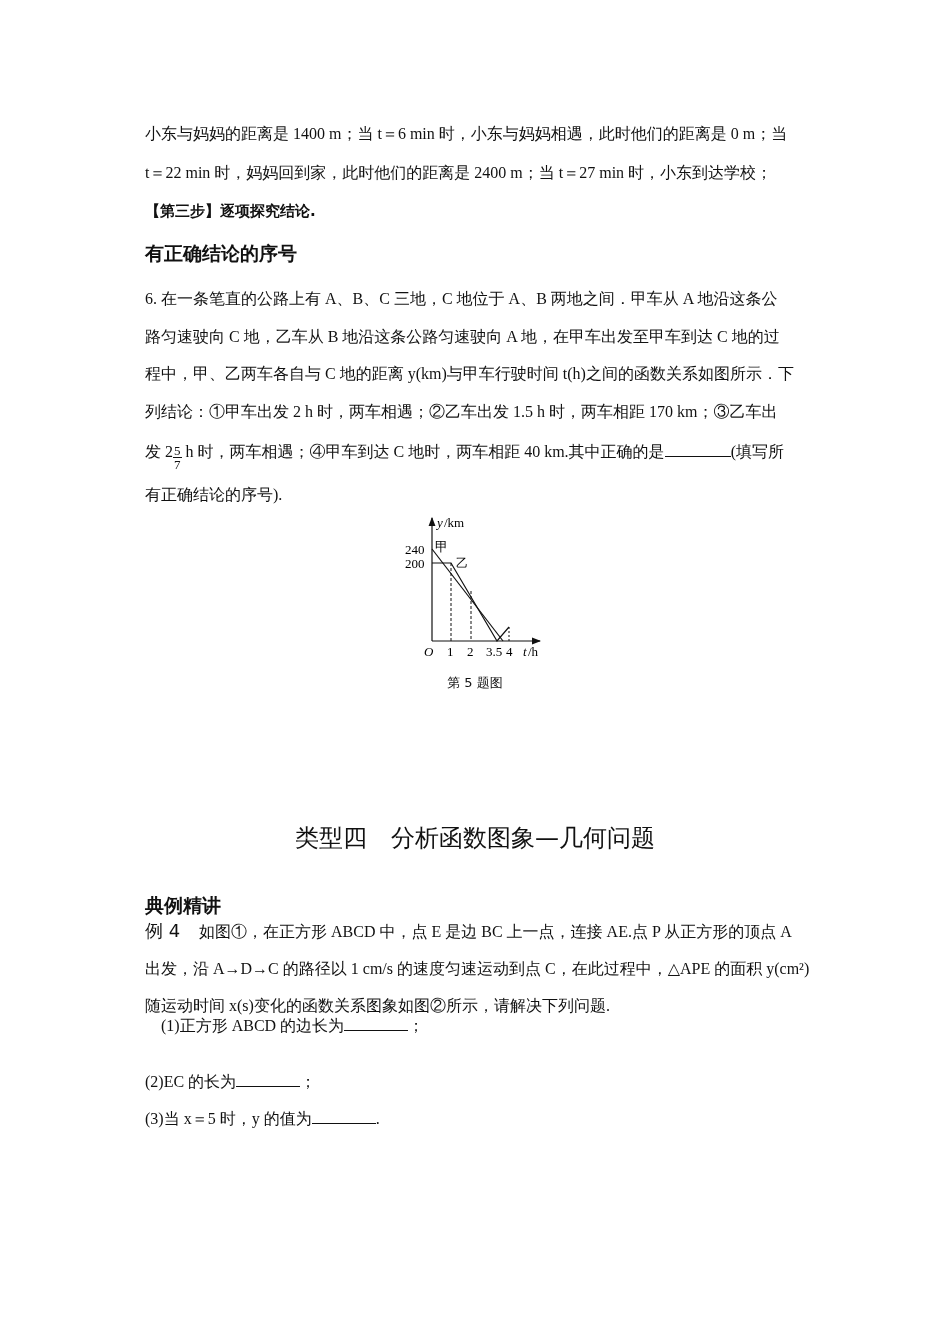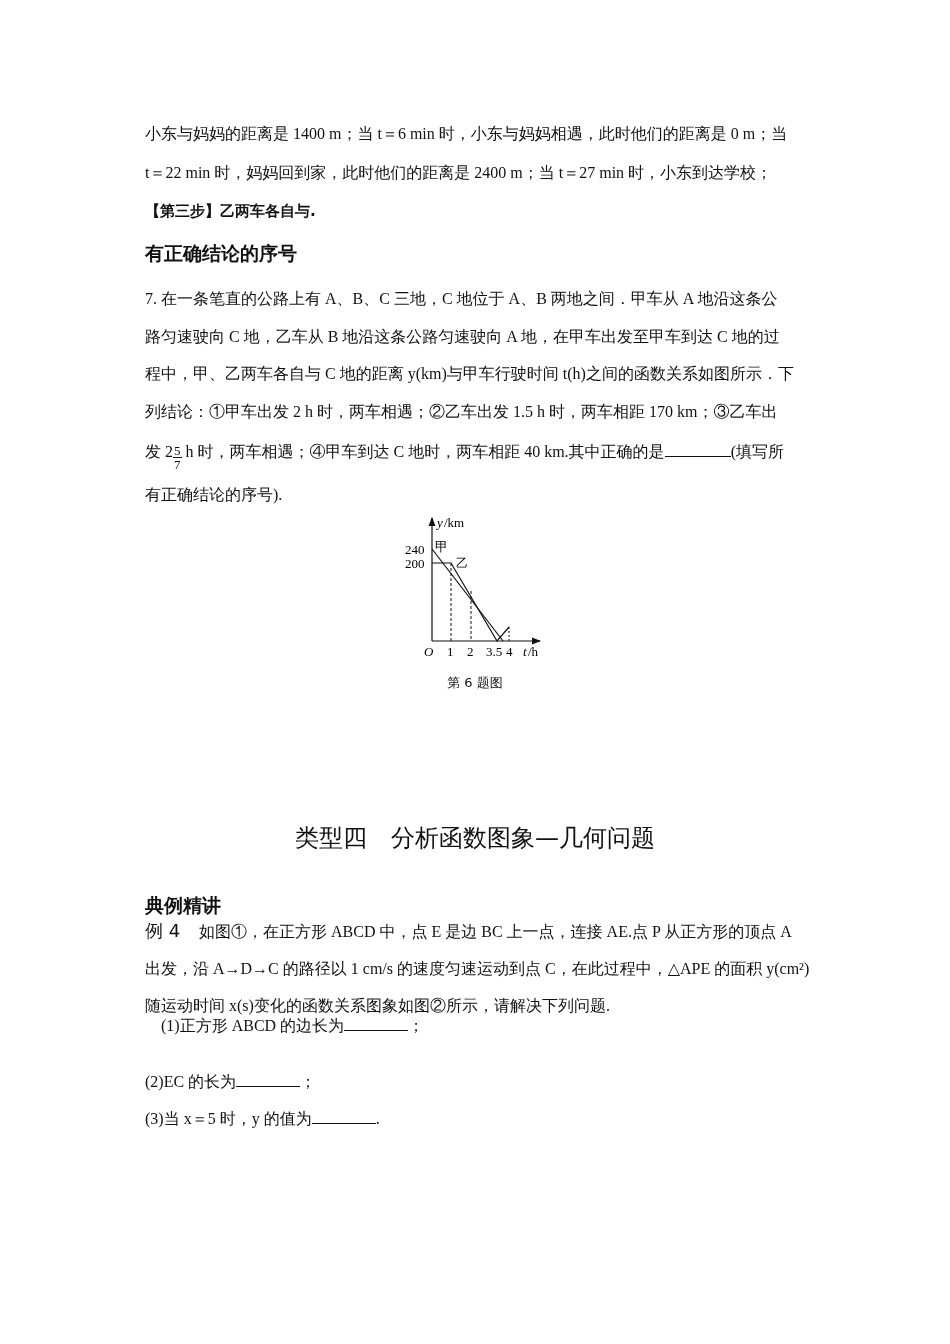--- a/index.html
+++ b/index.html
@@ -14,25 +14,25 @@
   .frac span { display: block; }
   .frac .num { border-bottom: 1px solid #111; padding: 0 1px; }
   svg text { font-family: "Liberation Serif", "DejaVu Serif", serif; }
   .caption { position: absolute; left: 0; width: 950px; text-align: center; top: 674px; font-size: 13px; }
 </style>
 </head>
 <body>
 
 <div class="line" style="top:124px;">小东与妈妈的距离是 1400 m；当 t＝6 min 时，小东与妈妈相遇，此时他们的距离是 0 m；当</div>
 <div class="line" style="top:163px;">t＝22 min 时，妈妈回到家，此时他们的距离是 2400 m；当 t＝27 min 时，小东到达学校；</div>
-<div class="line sans" style="top:201px; font-size:15px; font-weight:bold;">【第三步】乙两车各自与.</div>
+<div class="line sans" style="top:201px; font-size:15px; font-weight:bold;">【第三步】逐项探究结论.</div>
 
 <div class="line sans heading" style="top:243px;">有正确结论的序号</div>
 
-<div class="line" style="top:289px;">7.  在一条笔直的公路上有 A、B、C 三地，C 地位于 A、B 两地之间．甲车从 A 地沿这条公</div>
+<div class="line" style="top:289px;">6.  在一条笔直的公路上有 A、B、C 三地，C 地位于 A、B 两地之间．甲车从 A 地沿这条公</div>
 <div class="line" style="top:327px;">路匀速驶向 C 地，乙车从 B 地沿这条公路匀速驶向 A 地，在甲车出发至甲车到达 C 地的过</div>
 <div class="line" style="top:364px;">程中，甲、乙两车各自与 C 地的距离 y(km)与甲车行驶时间 t(h)之间的函数关系如图所示．下</div>
 <div class="line" style="top:402px;">列结论：①甲车出发 2 h 时，两车相遇；②乙车出发 1.5 h 时，两车相距 170 km；③乙车出</div>
 <div class="line" style="top:440px;">
   <span>发 2</span><span class="frac"><span class="num">5</span><span>7</span></span><span> h 时，两车相遇；④甲车到达 C 地时，两车相距 40 km.其中正确的是</span><span class="blank" style="width:66px;"></span><span>(填写所</span>
 </div>
 <div class="line" style="top:485px;">有正确结论的序号).</div>
 
 <svg style="position:absolute; left:0; top:0;" width="950" height="1344" viewBox="0 0 950 1344">
   <defs>
@@ -59,21 +59,21 @@
   <text x="435" y="551" font-size="13" font-family="DejaVu Sans, sans-serif">甲</text>
   <text x="456" y="567" font-size="12" font-family="DejaVu Sans, sans-serif">乙</text>
   <text x="424" y="656" font-size="13" font-style="italic">O</text>
   <text x="447" y="656" font-size="13">1</text>
   <text x="467" y="656" font-size="13">2</text>
   <text x="486" y="656" font-size="13">3.5</text>
   <text x="506" y="656" font-size="13">4</text>
   <text x="523" y="656" font-size="13" font-style="italic">t</text>
   <text x="528" y="656" font-size="13">/h</text>
 </svg>
-<div class="caption sans">第 6 题图</div>
+<div class="caption sans">第 5 题图</div>
 
 <div class="title sans">类型四　分析函数图象—几何问题</div>
 <div class="line sans heading" style="top:877px;margin-top:18px;">典例精讲</div>
 
 <div class="line" style="top:921px;">
   <span class="sans" style="font-size:18px; display:inline-block; width:54px;">例 4</span><span>如图①，在正方形 ABCD 中，点 E 是边 BC 上一点，连接 AE.点 P 从正方形的顶点 A</span>
 </div>
 <div class="line" style="top:959px;">出发，沿 A→D→C 的路径以 1 cm/s 的速度匀速运动到点 C，在此过程中，△APE 的面积 y(cm²)</div>
 <div class="line" style="top:996px;">随运动时间 x(s)变化的函数关系图象如图②所示，请解决下列问题.</div>
 

